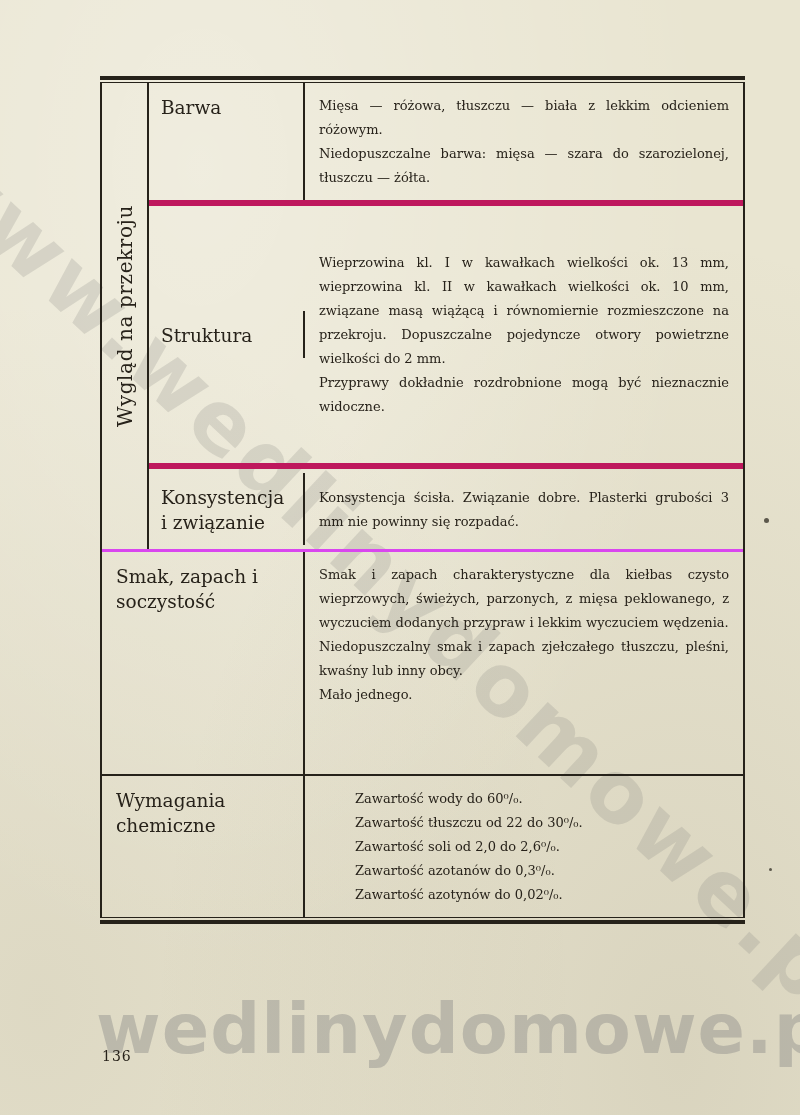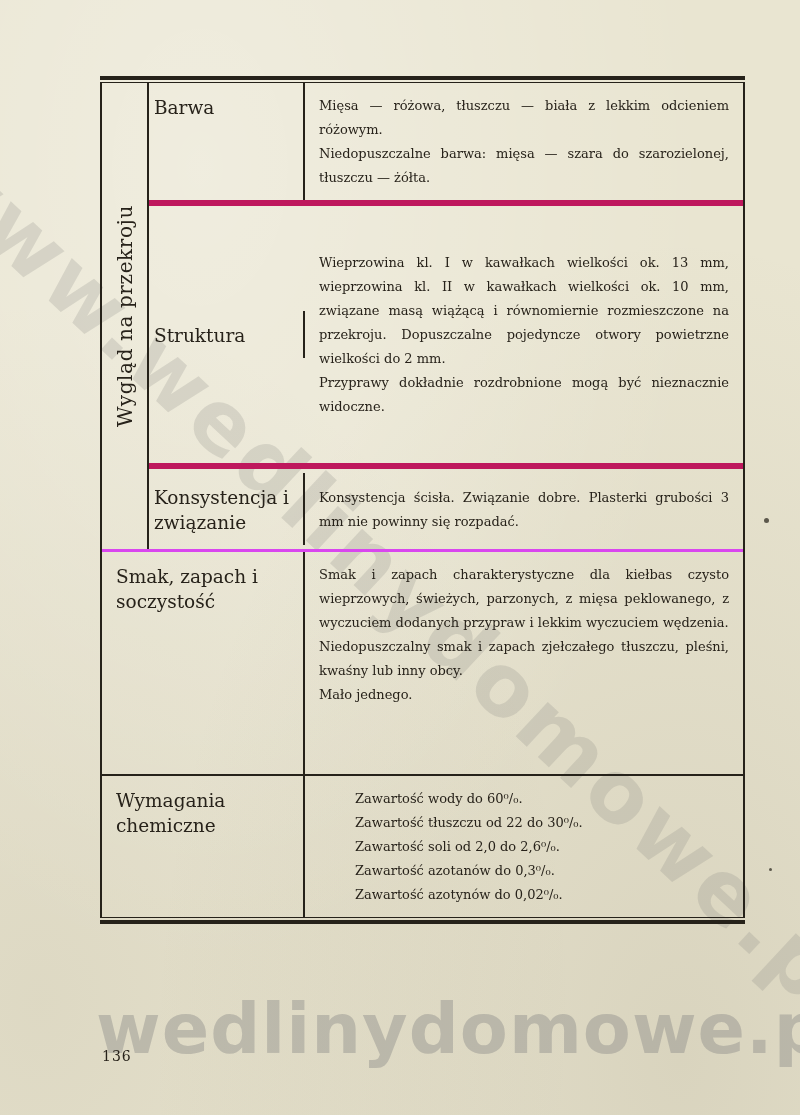--- a/index.html
+++ b/index.html
@@ -73,21 +73,21 @@
   }
   .grouprows{flex:1;display:flex;flex-direction:column;}
   .row{display:flex;}
   .grouprows .row + .row{border-top:6px solid #be185d;align-items:center;}
   .row.wide-1{border-top:3px solid #d946ef;}
   .row.wide-2{border-top:2px solid #26221a;}
 
   .cell-label{
     flex:none;
     border-right:2px solid #26221a;
-    padding:12px 8px 10px 5px;
+    padding:12px 8px 10px 12px;
     font-size:18.5px;line-height:25px;
   }
   .group .cell-label{width:156px;}
   .row.wide .cell-label{width:203px;padding-left:14px;}
   .row.wide .cell-label .inner{max-width:150px;}
 
   .cell-content{
     flex:1;
     padding:11px 14px 10px 14px;
     font-size:13px;line-height:24px;

